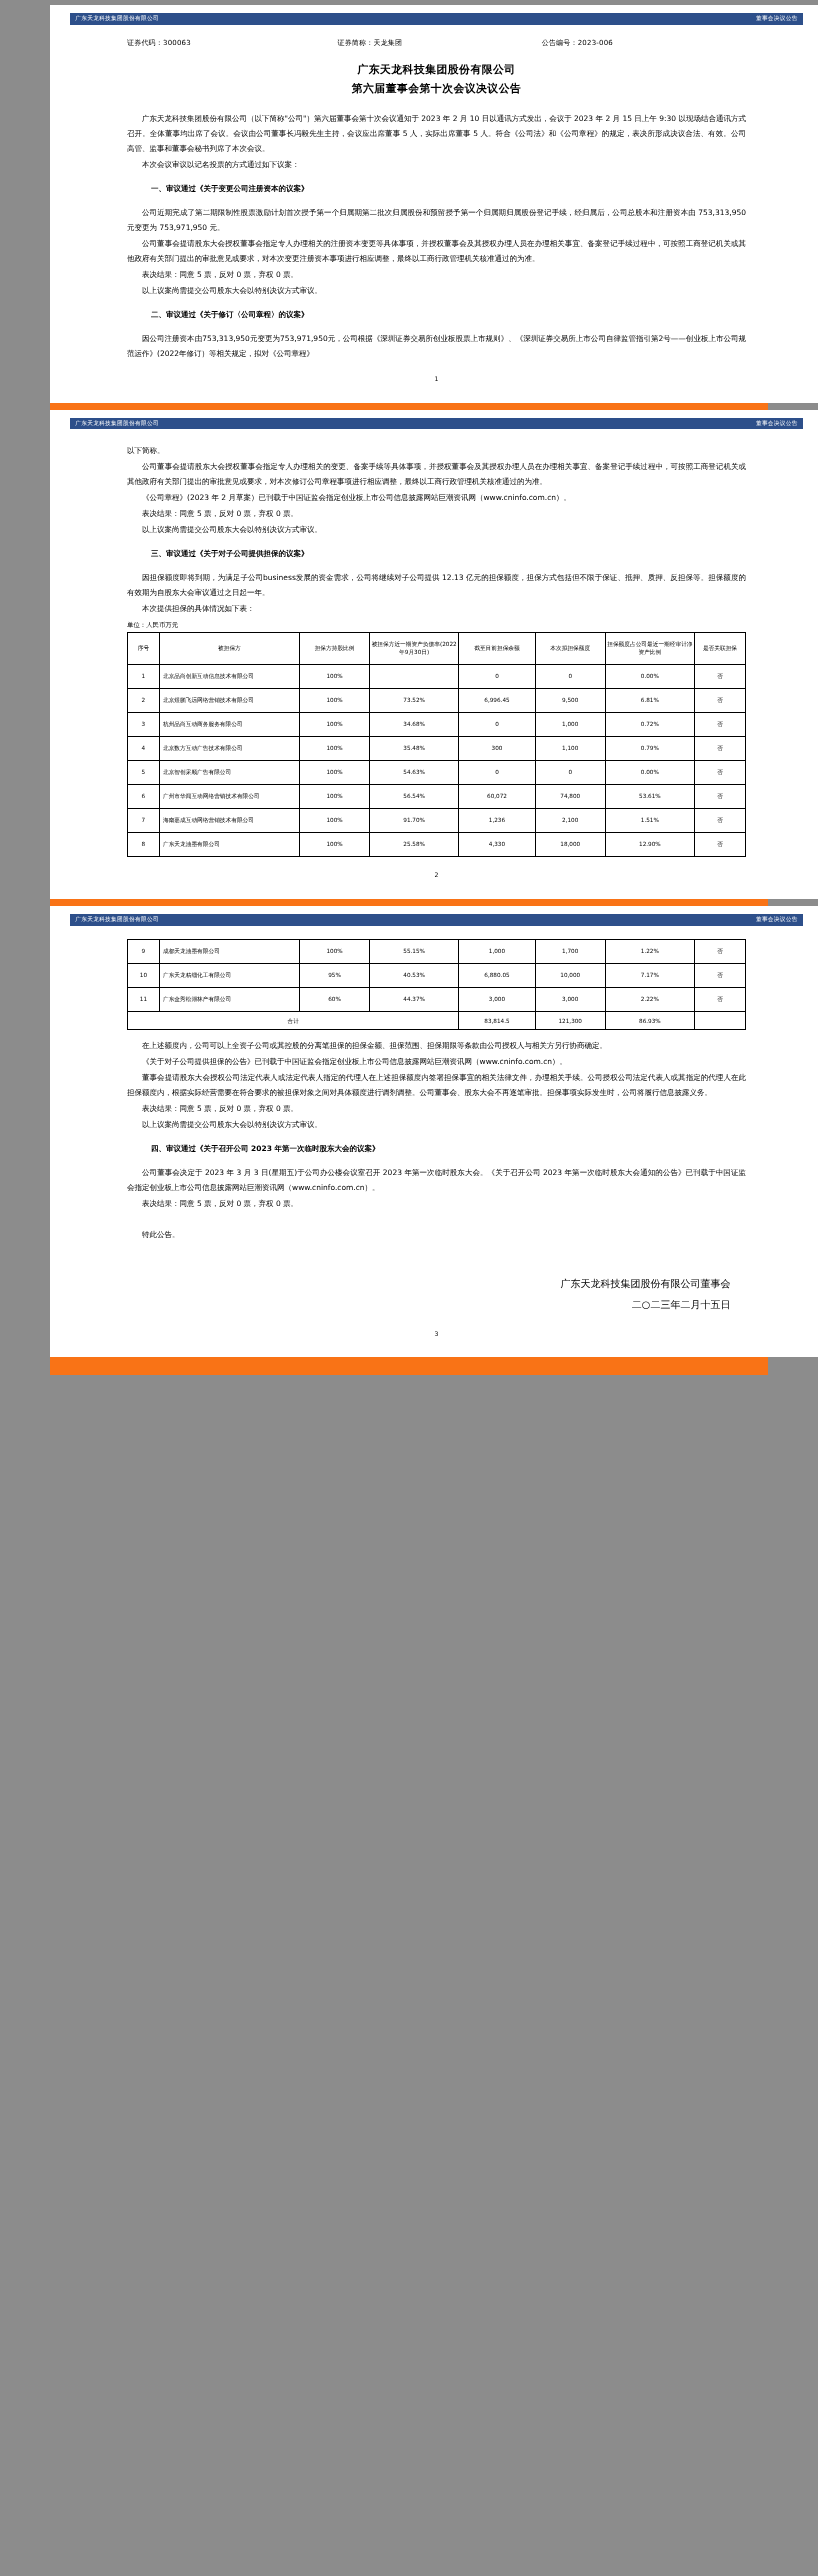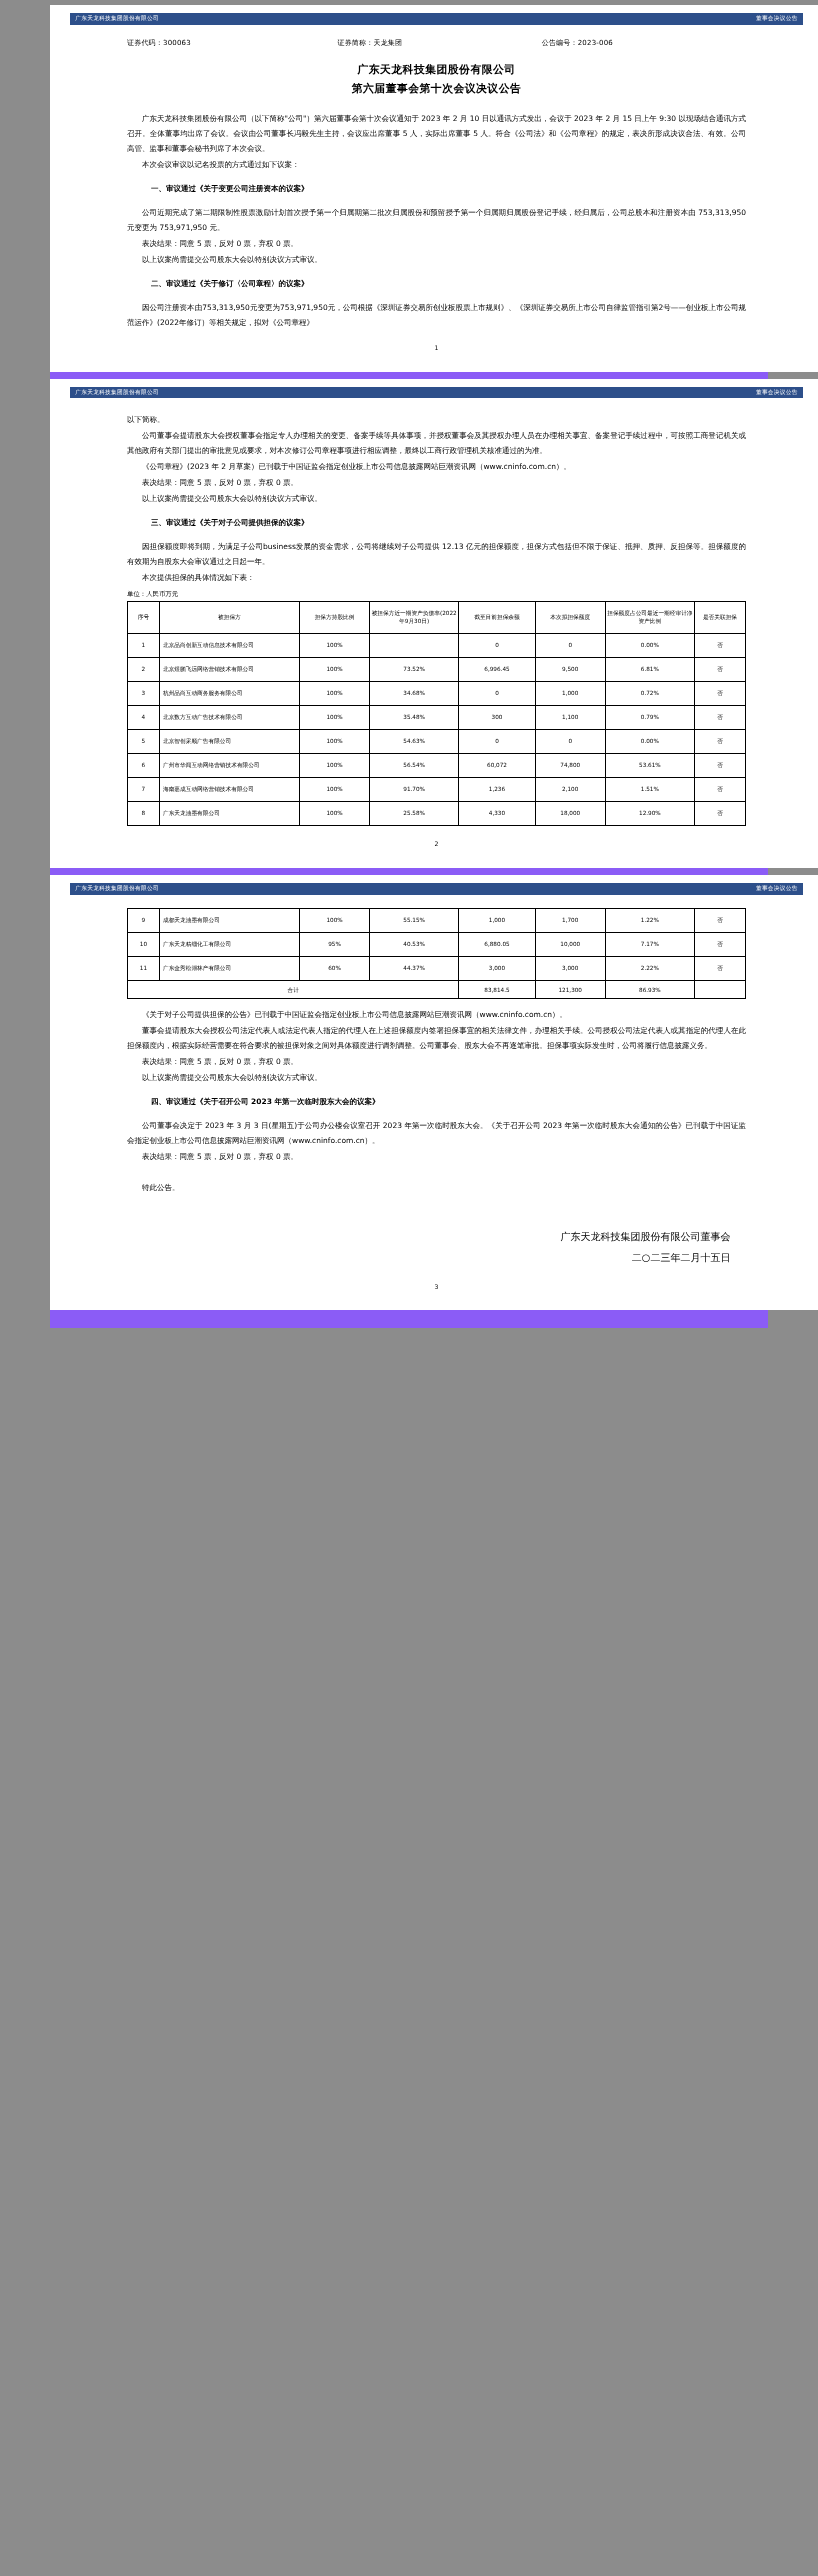--- a/index.html
+++ b/index.html
@@ -4,21 +4,21 @@
 <style>
   html, body {
     margin: 0;
     padding: 0;
     background: #8c8c8c;
     font-family: "DejaVu Sans", "Liberation Sans", sans-serif;
   }
   .doc {
     width: 718px;
     margin: 0 auto;
-    background: #8b5cf6;
+    background: #f97316;
     padding: 0 0 10.3px 0;
     box-sizing: border-box;
   }
   .page {
     width: 773px;
     margin: 0 auto 7.2px auto;
     background: #ffffff;
     box-sizing: border-box;
     padding: 13.4px 77px 20.6px 77px;
     position: relative;
@@ -166,20 +166,21 @@
 
     <div class="title">广东天龙科技集团股份有限公司</div>
     <div class="title t2">第六届董事会第十次会议决议公告</div>
 
 
     <p class="body">广东天龙科技集团股份有限公司（以下简称"公司"）第六届董事会第十次会议通知于 2023 年 2 月 10 日以通讯方式发出，会议于 2023 年 2 月 15 日上午 9:30 以现场结合通讯方式召开。全体董事均出席了会议。会议由公司董事长冯毅先生主持，会议应出席董事 5 人，实际出席董事 5 人。符合《公司法》和《公司章程》的规定，表决所形成决议合法、有效。公司高管、监事和董事会秘书列席了本次会议。</p>
     <p class="body">本次会议审议以记名投票的方式通过如下议案：</p>
 
     <div class="secttitle">一、审议通过《关于变更公司注册资本的议案》</div>
     <p class="body">公司近期完成了第二期限制性股票激励计划首次授予第一个归属期第二批次归属股份和预留授予第一个归属期归属股份登记手续，经归属后，公司总股本和注册资本由 753,313,950 元变更为 753,971,950 元。</p>
+    <p class="body">公司董事会提请股东大会授权董事会指定专人办理相关的注册资本变更等具体事项，并授权董事会及其授权办理人员在办理相关事宜、备案登记手续过程中，可按照工商登记机关或其他政府有关部门提出的审批意见或要求，对本次变更注册资本事项进行相应调整，最终以工商行政管理机关核准通过的为准。</p>
     <p class="body">表决结果：同意 5 票，反对 0 票，弃权 0 票。</p>
     <p class="body">以上议案尚需提交公司股东大会以特别决议方式审议。</p>
 
     <div class="secttitle">二、审议通过《关于修订〈公司章程〉的议案》</div>
     <p class="body">因公司注册资本由753,313,950元变更为753,971,950元，公司根据《深圳证券交易所创业板股票上市规则》、《深圳证券交易所上市公司自律监管指引第2号——创业板上市公司规范运作》(2022年修订）等相关规定，拟对《公司章程》</p>
 
     <div class="pagenum">1</div>
   </div>
 
   <div class="page">
@@ -363,20 +364,21 @@
           <td>83,814.5</td>
           <td>121,300</td>
           <td>86.93%</td>
           <td></td>
         </tr>
       </tbody>
     </table>
 
     <div style="height:7.2px;"></div>
 
+    <p class="body">在上述额度内，公司可以上全资子公司或其控股的分离笔担保的担保金额、担保范围、担保期限等条款由公司授权人与相关方另行协商确定。</p>
     <p class="body">《关于对子公司提供担保的公告》已刊载于中国证监会指定创业板上市公司信息披露网站巨潮资讯网（www.cninfo.com.cn）。</p>
     <p class="body">董事会提请股东大会授权公司法定代表人或法定代表人指定的代理人在上述担保额度内签署担保事宜的相关法律文件，办理相关手续。公司授权公司法定代表人或其指定的代理人在此担保额度内，根据实际经营需要在符合要求的被担保对象之间对具体额度进行调剂调整。公司董事会、股东大会不再逐笔审批。担保事项实际发生时，公司将履行信息披露义务。</p>
     <p class="body">表决结果：同意 5 票，反对 0 票，弃权 0 票。</p>
     <p class="body">以上议案尚需提交公司股东大会以特别决议方式审议。</p>
 
     <div class="secttitle">四、审议通过《关于召开公司 2023 年第一次临时股东大会的议案》</div>
     <p class="body">公司董事会决定于 2023 年 3 月 3 日(星期五)于公司办公楼会议室召开 2023 年第一次临时股东大会。《关于召开公司 2023 年第一次临时股东大会通知的公告》已刊载于中国证监会指定创业板上市公司信息披露网站巨潮资讯网（www.cninfo.com.cn）。</p>
     <p class="body">表决结果：同意 5 票，反对 0 票，弃权 0 票。</p>
     <div class="spacer-lg"></div>
     <p class="body">特此公告。</p>

